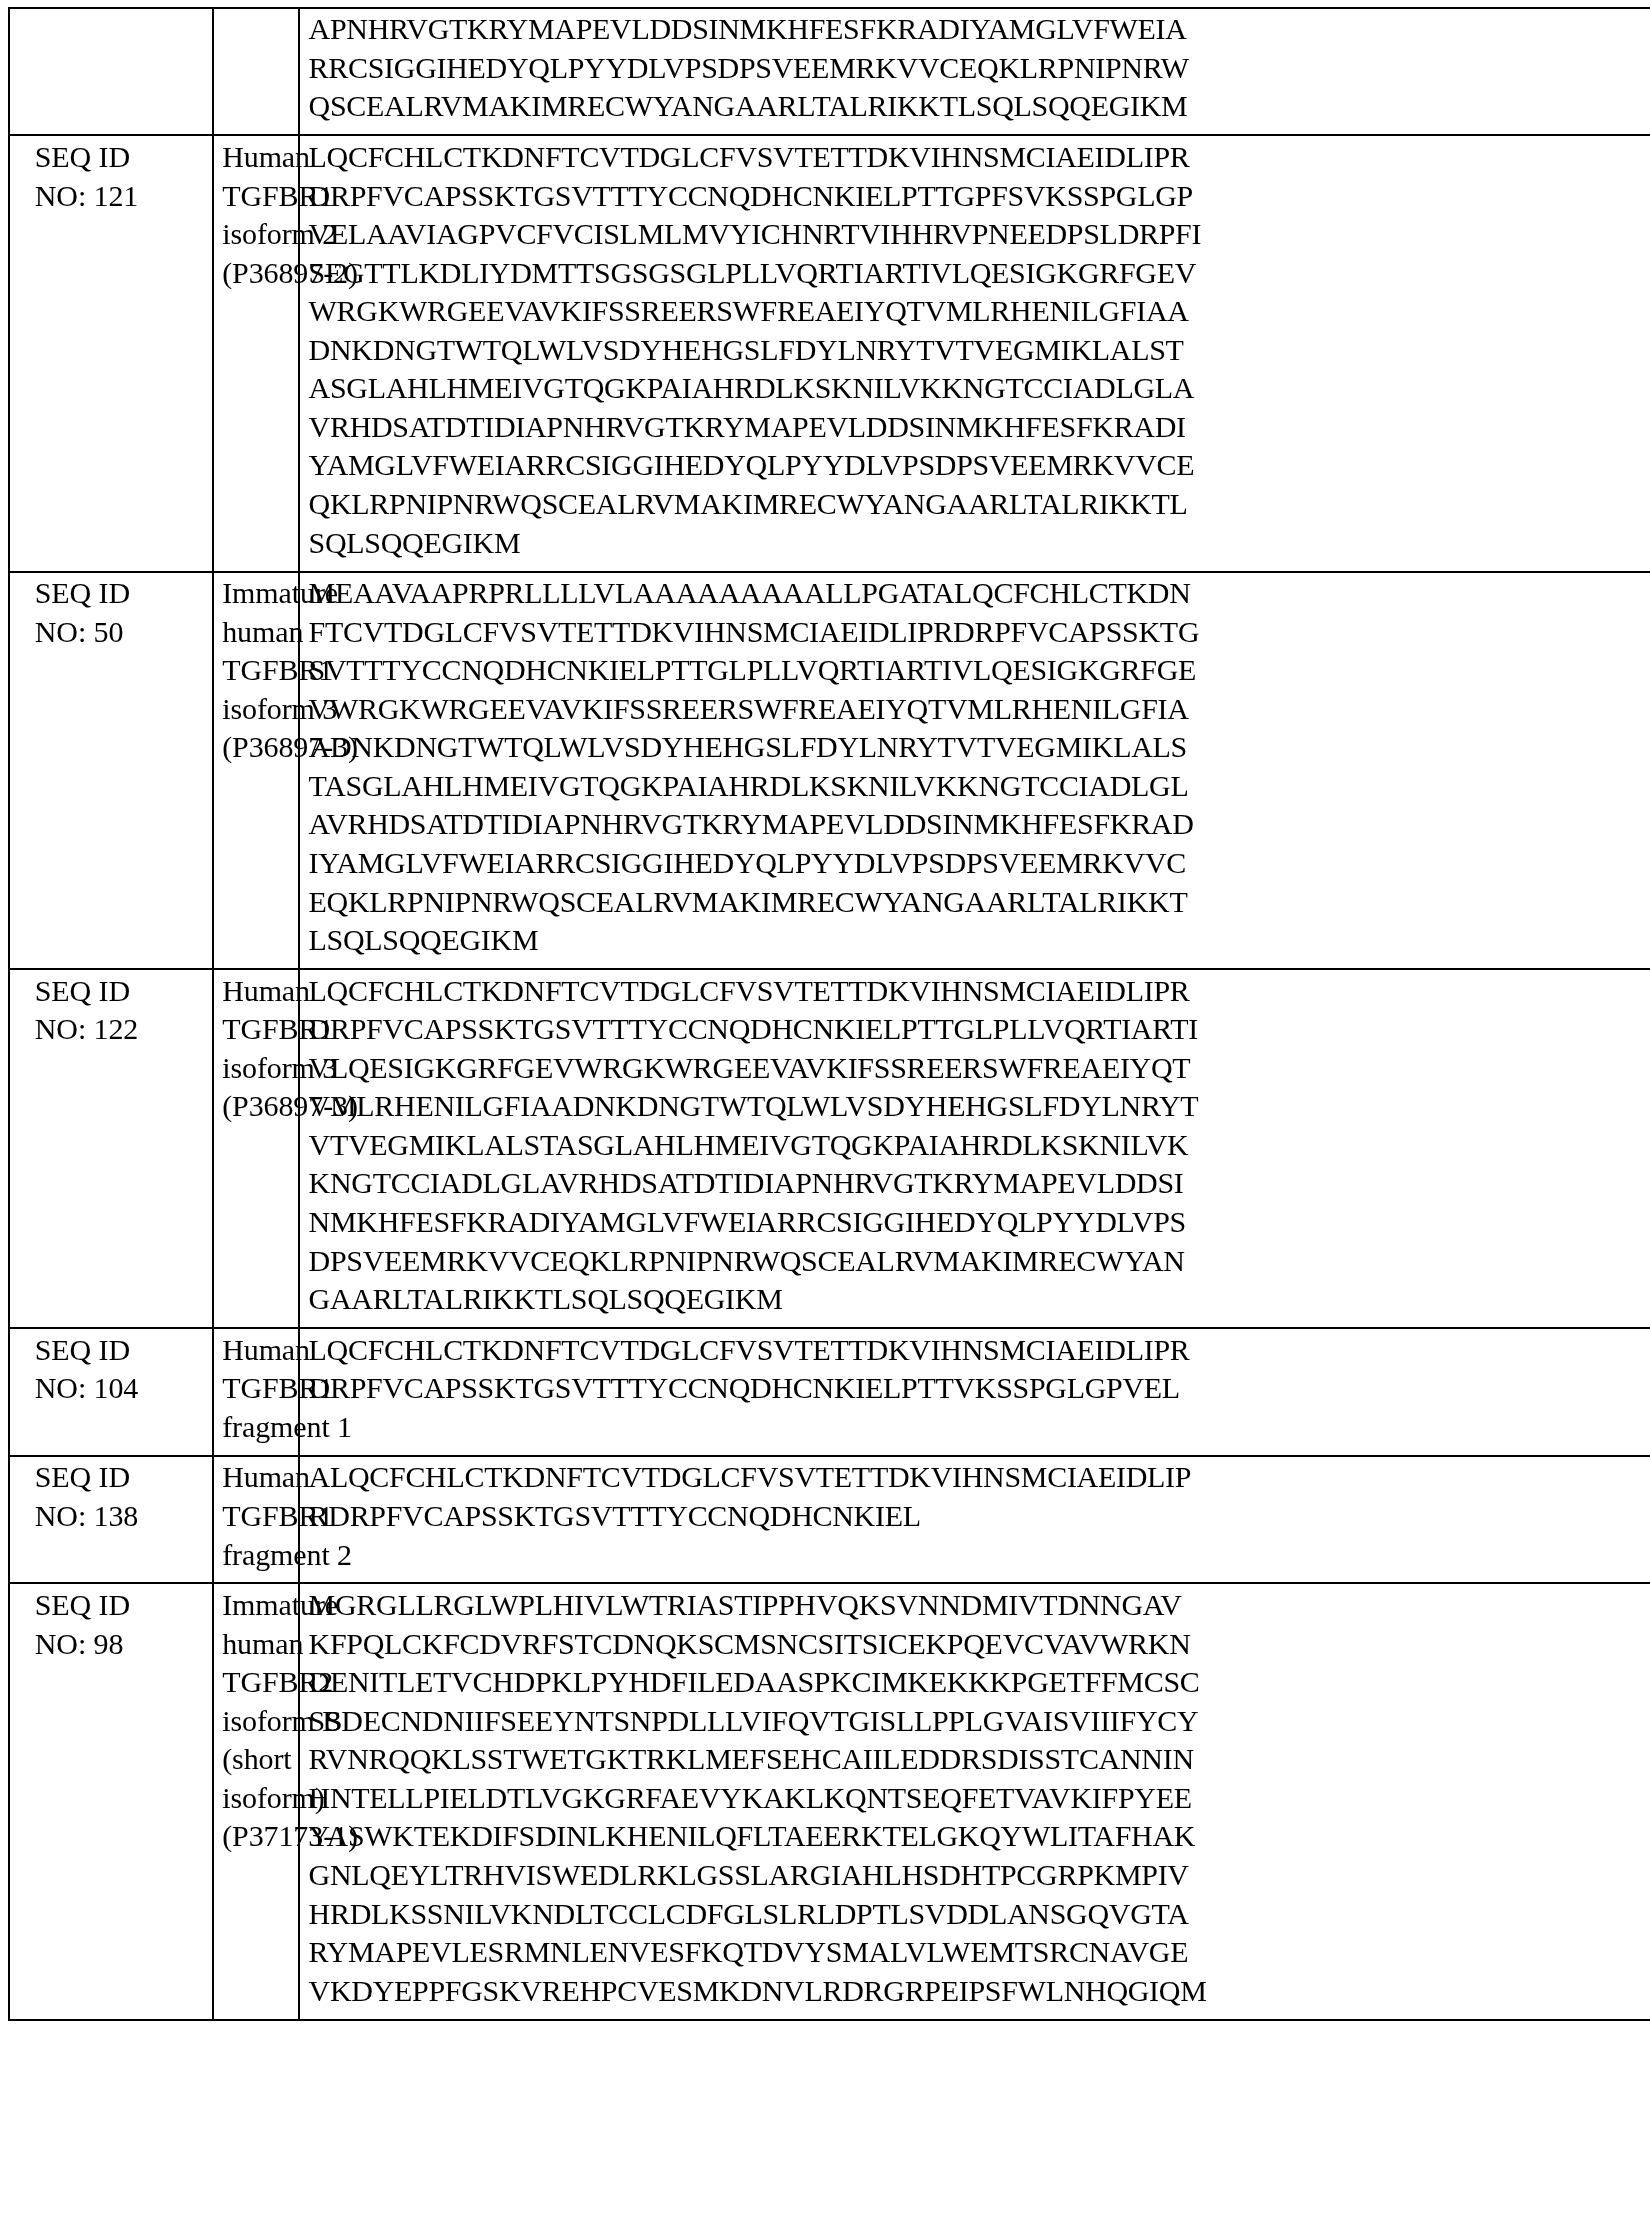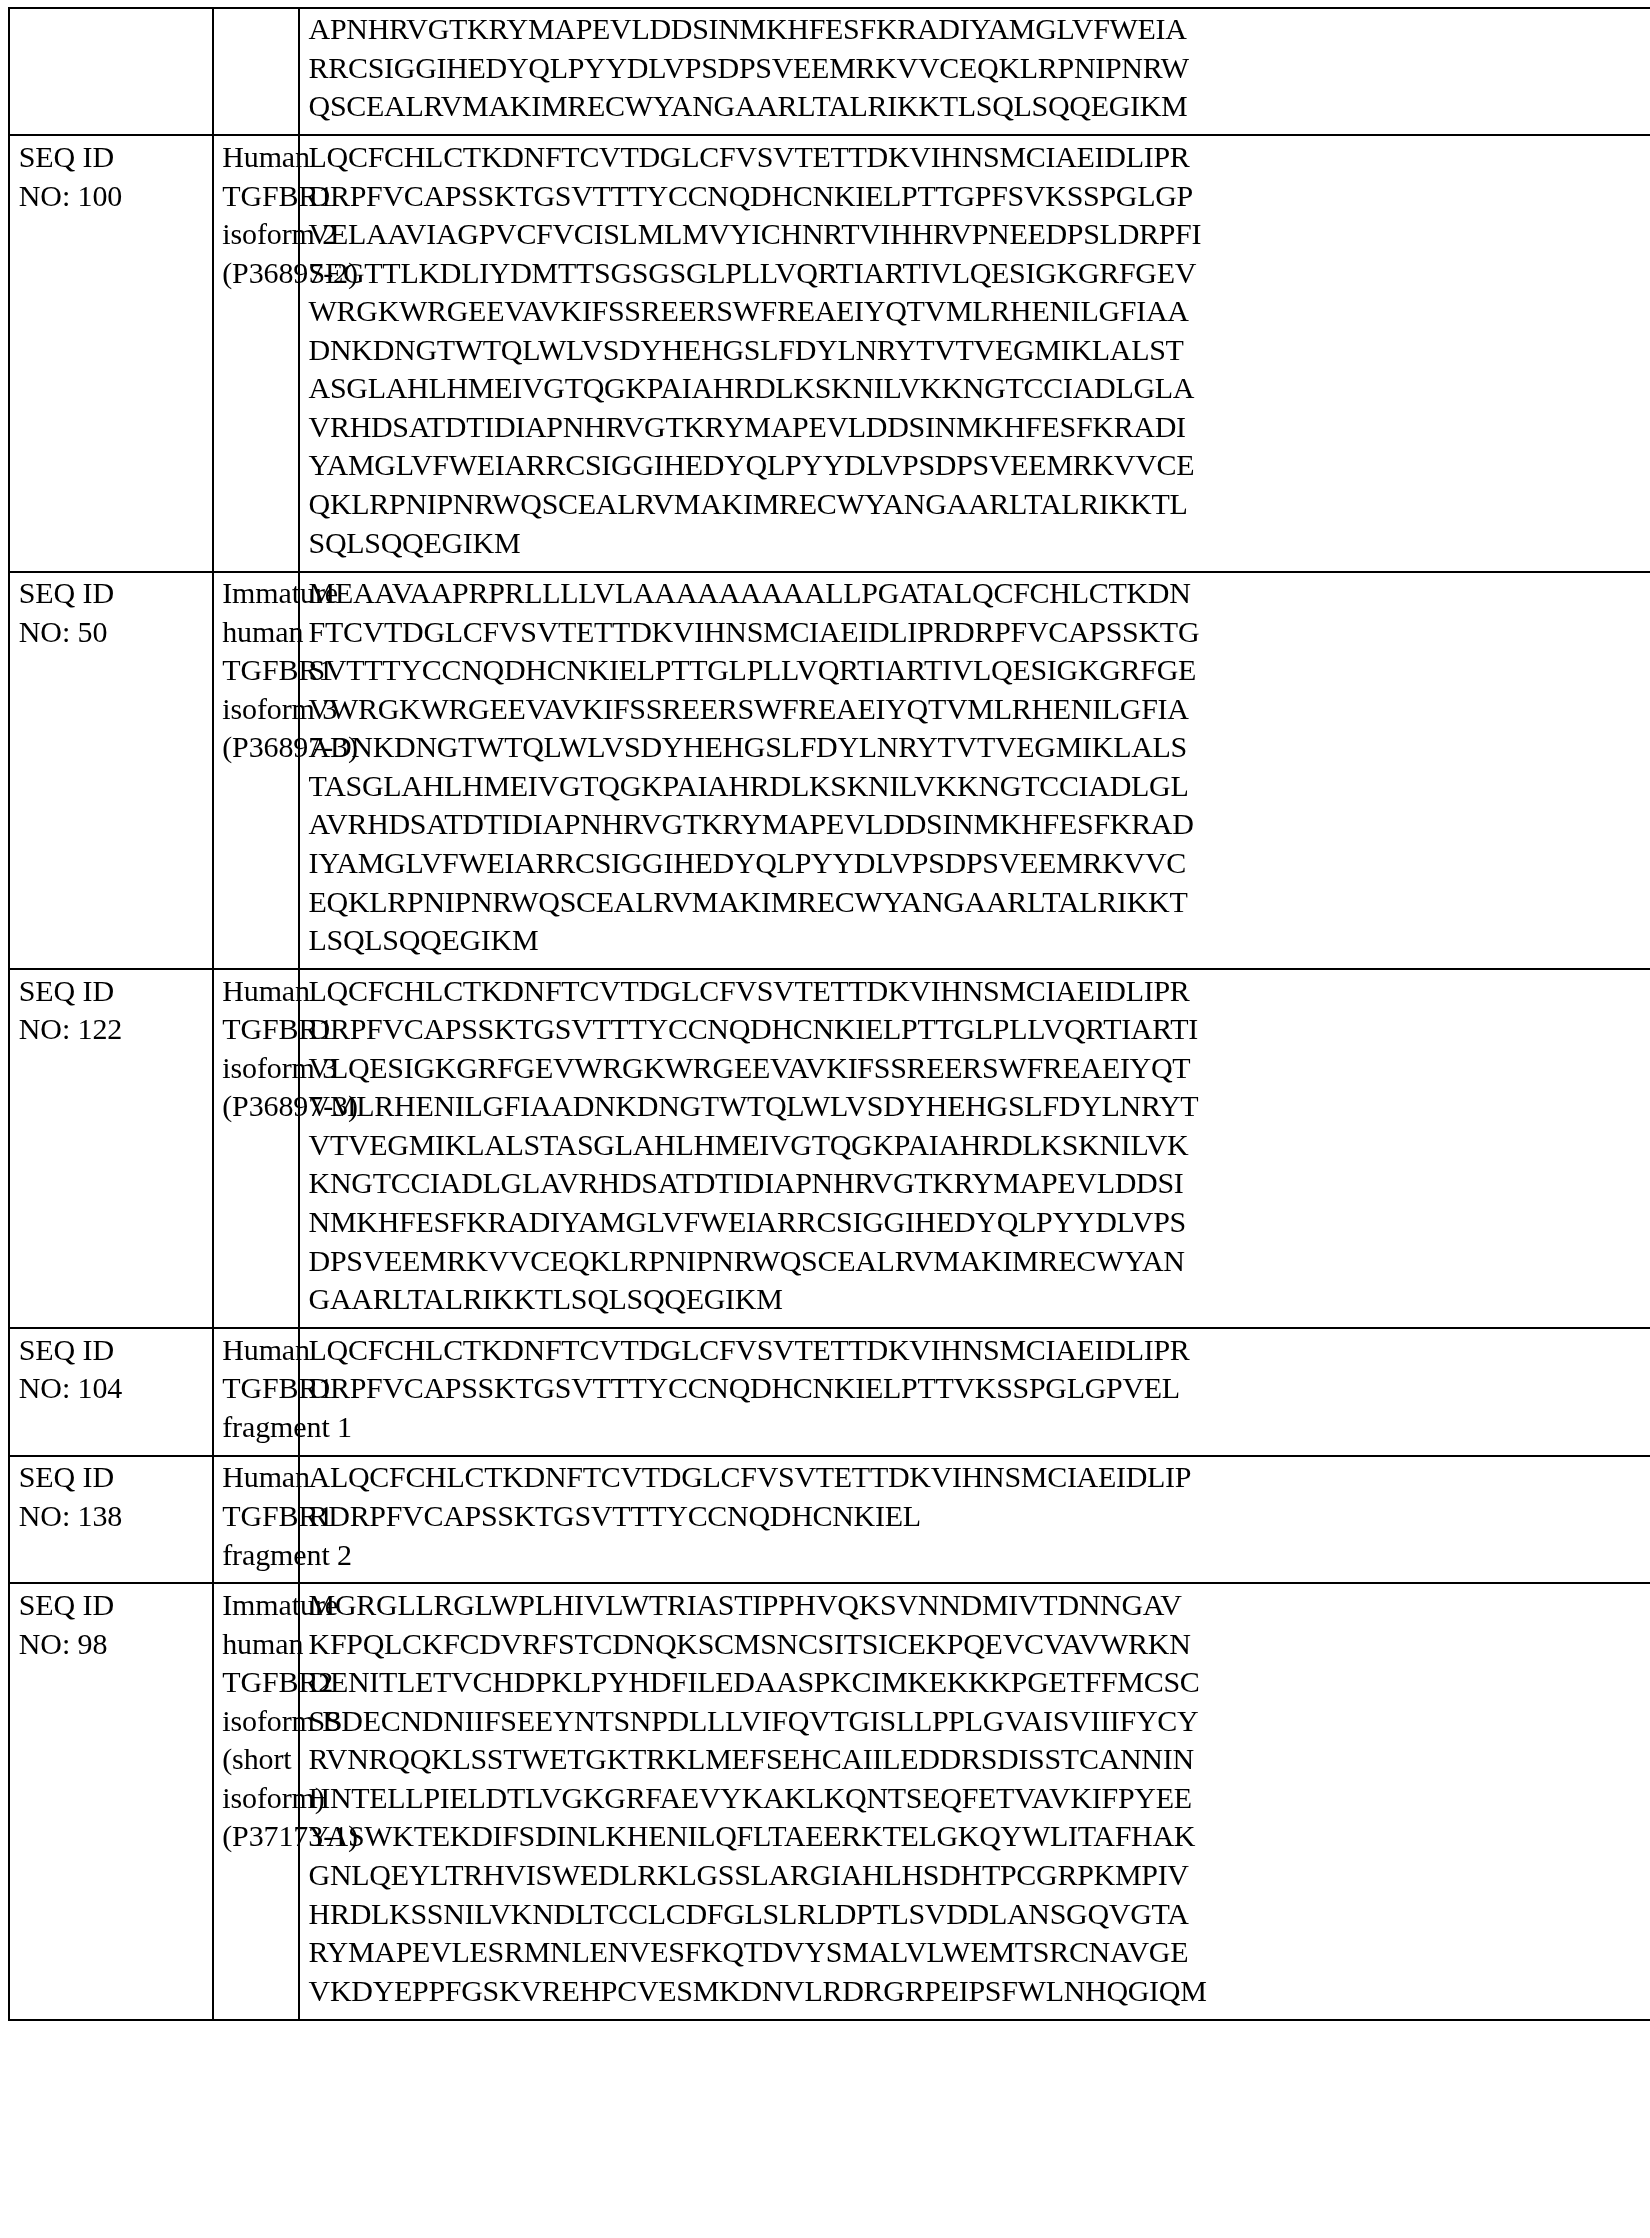--- a/index.html
+++ b/index.html
@@ -37,41 +37,41 @@
   td.col-id      { width: 188px; }
   td.col-name    { width: 71px;  }
   td.col-seq     { width: 1375px; padding-left: 10px; padding-right: 3.3px; }
 
   .seq-line {
     white-space: pre;
     font-family: "Liberation Serif", "DejaVu Serif", serif;
     letter-spacing: -0.3px;
   }
   .name-line { white-space: pre; }
-  .id-line   { white-space: pre; }
+  .id-line   { white-space: pre; margin-left: 16px; }
 </style>
 </head>
 <body>
 
 <div class="page">
   <table class="seq-table">
     <tbody>
         <tr>
           <td class="col-id"></td>
           <td class="col-name"></td>
           <td class="col-seq">
             <div class="seq-line">APNHRVGTKRYMAPEVLDDSINMKHFESFKRADIYAMGLVFWEIA</div>
             <div class="seq-line">RRCSIGGIHEDYQLPYYDLVPSDPSVEEMRKVVCEQKLRPNIPNRW</div>
             <div class="seq-line">QSCEALRVMAKIMRECWYANGAARLTALRIKKTLSQLSQQEGIKM</div>
           </td>
         </tr>
         <tr>
           <td class="col-id">
             <div class="id-line">SEQ ID</div>
-            <div class="id-line">NO: 100</div>
+            <div class="id-line">NO: 121</div>
           </td>
           <td class="col-name">
             <div class="name-line">Human</div>
             <div class="name-line">TGFBR1</div>
             <div class="name-line">isoform 2</div>
             <div class="name-line">(P36897-2)</div>
           </td>
           <td class="col-seq">
             <div class="seq-line">LQCFCHLCTKDNFTCVTDGLCFVSVTETTDKVIHNSMCIAEIDLIPR</div>
             <div class="seq-line">DRPFVCAPSSKTGSVTTTYCCNQDHCNKIELPTTGPFSVKSSPGLGP</div>

